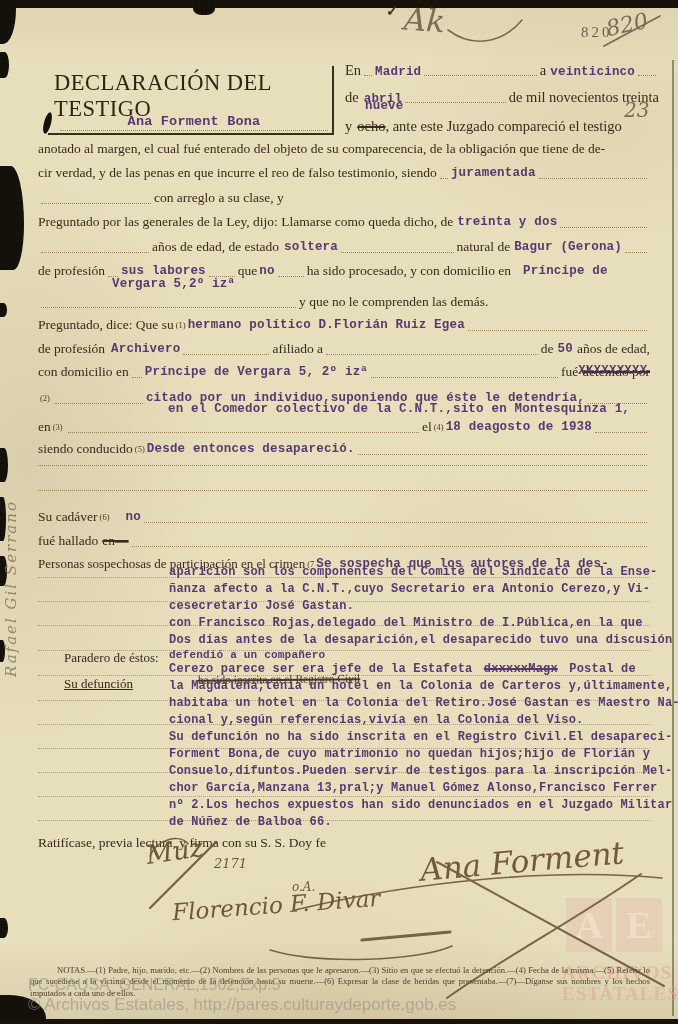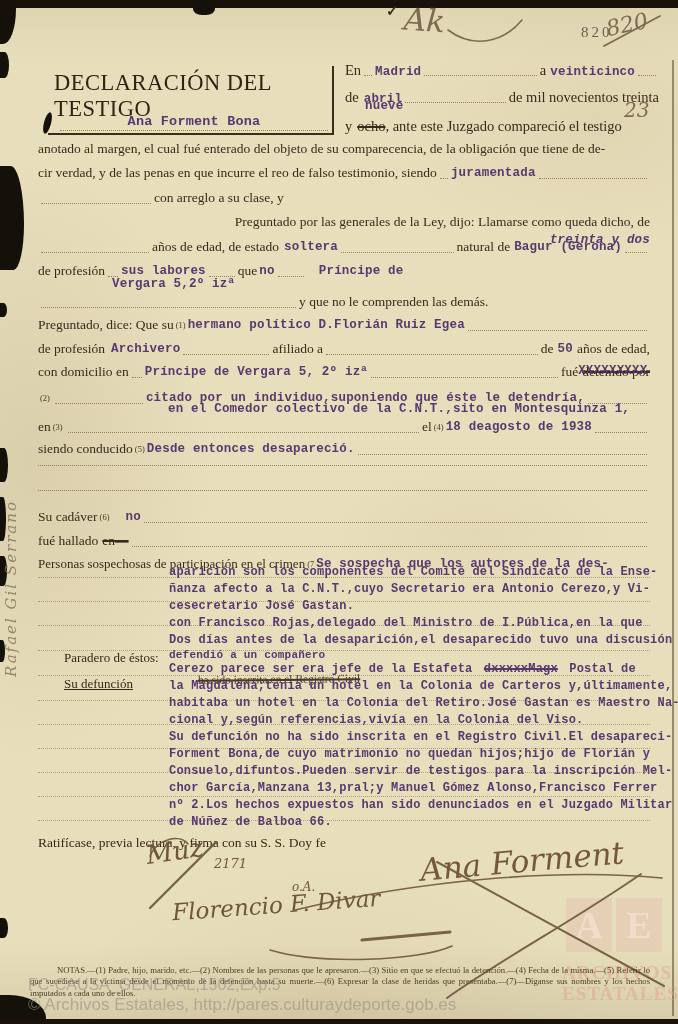--- a/index.html
+++ b/index.html
@@ -139,42 +139,43 @@
   <div class="line" style="top:164px;">
     <span>cir verdad, y de las penas en que incurre el reo de falso testimonio, siendo</span>
     <span class="d" style="width:8px;"></span>
     <span class="typed">juramentada</span>
     <span class="d f"></span>
   </div>
   <div class="line" style="top:189px;">
     <span class="d" style="width:110px;"></span>
     <span>con arreglo a su clase, y</span>
   </div>
-  <div class="line" style="top:213px;flex-direction:column;">
+  <div class="line" style="top:213px;">
     <span>Preguntado por las generales de la Ley, dijo: Llamarse como queda dicho, de</span>
-    <span class="typed" style="margin-left:4px;font-style:italic;">treinta y dos</span>
+    <span class="typed" style="margin-left:4px;">treinta y dos</span>
     <span class="d f"></span>
   </div>
   <div class="line" style="top:238px;">
     <span class="d" style="width:108px;"></span>
     <span>años de edad, de estado</span>
     <span class="typed" style="margin-left:5px;">soltera</span>
     <span class="d f"></span>
     <span>natural de</span>
     <span class="typed" style="margin-left:4px;">Bagur (Gerona)</span>
     <span class="d" style="width:22px;"></span>
   </div>
   <div class="line" style="top:262px;">
     <span>de profesión</span>
     <span class="d" style="width:10px;"></span>
     <span class="typed">sus labores</span>
     <span class="d" style="width:26px;"></span>
     <span>que</span>
     <span class="typed" style="margin-left:2px;">no</span>
     <span class="d" style="width:26px;"></span>
+    <span>ha sido procesado, y con domicilio en</span>
     <span class="typed" style="margin-left:12px;">Príncipe de</span>
   </div>
   <span class="typed abs" style="left:112px;top:277px;">Vergara 5,2º izª</span>
   <div class="line" style="top:293px;">
     <span class="d" style="width:255px;"></span>
     <span>y que no le comprenden las demás.</span>
   </div>
   <div class="line" style="top:316px;">
     <span>Preguntado, dice: Que su</span>
     <sup class="n">(1)</sup>

